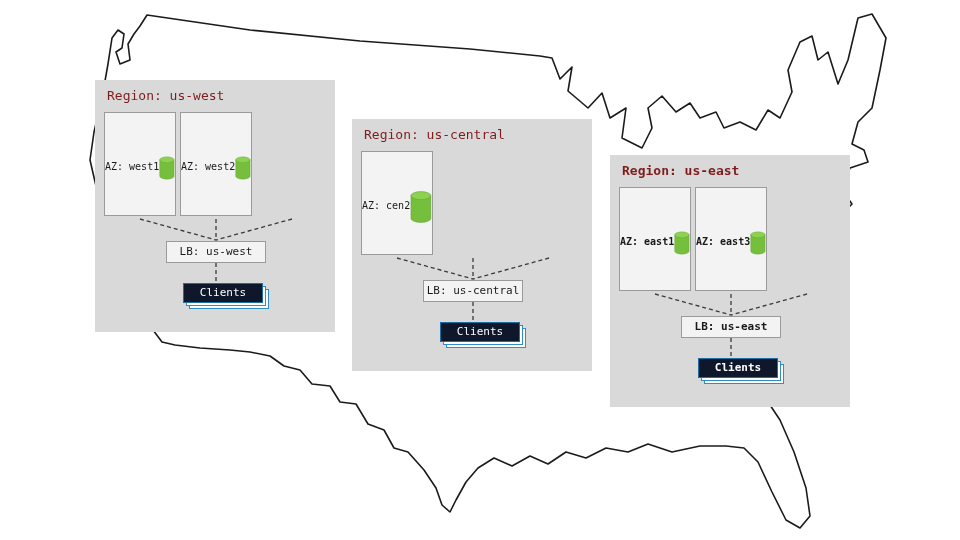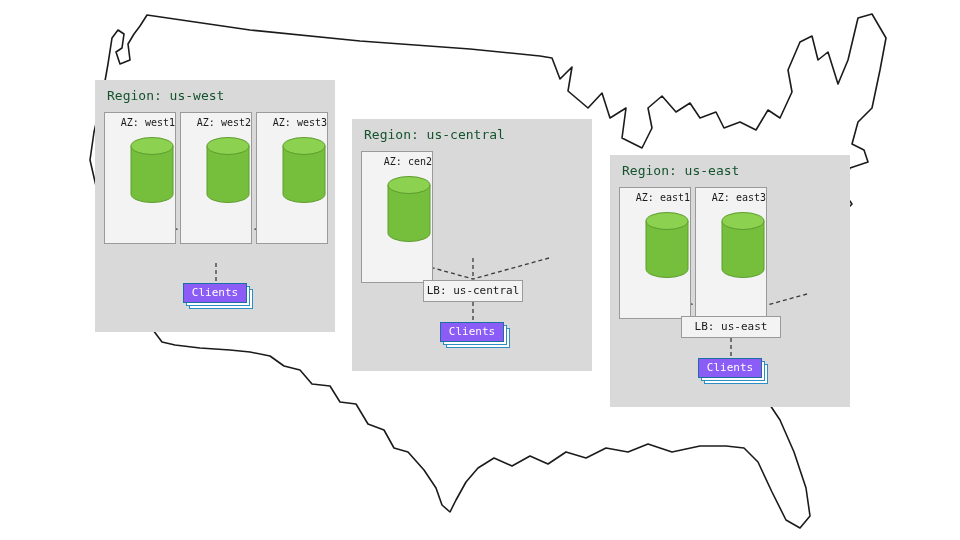--- a/index.html
+++ b/index.html
@@ -8,38 +8,38 @@
     background:#ffffff;
     font-family:"DejaVu Sans Mono","Liberation Mono",monospace;
   }
   .map-layer{position:absolute;left:0;top:0;z-index:0;}
   .region{
     position:absolute;width:240px;height:252px;
     background:#d9d9d9;z-index:1;
   }
   .region-title{
     position:absolute;left:12px;top:8px;
-    font-size:13px;color:#14532d;white-space:nowrap;
+    font-size:13px;color:#7f1d1d;white-space:nowrap;
   }
   .connectors{position:absolute;left:0;top:0;}
   .az-row{position:absolute;left:9px;top:32px;display:flex;gap:4px;}
   .az{
-    width:72px;height:132px;background:#f3f3f3;border:1px solid #9a9a9a;
-    display:flex;flex-direction:column;align-items:flex-end;box-sizing:border-box;
+    width:72px;height:104px;background:#f3f3f3;border:1px solid #9a9a9a;
+    display:flex;flex-direction:row;align-items:center;box-sizing:border-box;
   }
   .az-label{font-size:10px;color:#1a1a1a;margin-top:4px;white-space:nowrap;}
   .cyl{margin-top:7px;}
   .lb-box{
     position:absolute;left:71px;top:161px;width:100px;height:22px;
     background:#f3f3f3;border:1px solid #9a9a9a;box-sizing:border-box;
     font-size:11px;color:#1a1a1a;text-align:center;line-height:20px;white-space:nowrap;
   }
   .clients-box{
-    position:absolute;left:88px;top:203px;width:64px;height:20px;
-    background:#8b5cf6;border:1px solid #1b6fa5;box-sizing:border-box;
+    position:absolute;left:88px;top:203px;width:80px;height:20px;
+    background:#0f172a;border:1px solid #1b6fa5;box-sizing:border-box;
     color:#ffffff;font-size:11px;text-align:center;line-height:18px;
     box-shadow:3px 3px 0 -1px #ffffff,3px 3px 0 0 #2e8fc6,6px 6px 0 -1px #ffffff,6px 6px 0 0 #2e8fc6;
   }
 </style>
 </head>
 <body>
 
 <svg class="map-layer" width="960" height="540" viewBox="0 0 960 540">
   <path d="M147,15 L250,30 L360,41 L470,49 L540,56
     L552,58 L560,79 L572,67 L568,91 L588,108 L602,93 L610,118 L626,108 L622,138 L642,148 L652,128 L648,108 L662,96 L676,112 L690,103 L700,118 L716,112 L724,128 L740,122
@@ -70,28 +70,22 @@
         <ellipse cx="23" cy="11" rx="21" ry="8.5" fill="#8cd14f" stroke="#5d9c2e" stroke-width="1"></ellipse>
       </svg>
     </div>
     <div class="az">
       <div class="az-label">AZ: west2</div>
       <svg class="cyl" width="46" height="70" viewBox="0 0 46 70">
         <path d="M2,11 v48 a21,8.5 0 0 0 42,0 v-48 z" fill="#76bf3d" stroke="#5d9c2e" stroke-width="1"></path>
         <ellipse cx="23" cy="11" rx="21" ry="8.5" fill="#8cd14f" stroke="#5d9c2e" stroke-width="1"></ellipse>
       </svg>
     </div>
-    <div class="az">
-      <div class="az-label">AZ: west3</div>
-      <svg class="cyl" width="46" height="70" viewBox="0 0 46 70">
-        <path d="M2,11 v48 a21,8.5 0 0 0 42,0 v-48 z" fill="#76bf3d" stroke="#5d9c2e" stroke-width="1"></path>
-        <ellipse cx="23" cy="11" rx="21" ry="8.5" fill="#8cd14f" stroke="#5d9c2e" stroke-width="1"></ellipse>
-      </svg>
-    </div>
   </div>
+  <div class="lb-box">LB: us-west</div>
   <div class="clients-box">Clients</div>
 </div>
 
 <div class="region" style="left:352px;top:119px;">
   <svg class="connectors" width="240" height="252">
     <path d="M45,139 L121,160 M121,139 L121,160 M197,139 L121,160 M121,183 L121,202" fill="none" stroke="#3a3a3a" stroke-width="1.3" stroke-dasharray="4 3"></path>
   </svg>
   <div class="region-title">Region: us-central</div>
   <div class="az-row">
     <div class="az">
@@ -99,21 +93,21 @@
       <svg class="cyl" width="46" height="70" viewBox="0 0 46 70">
         <path d="M2,11 v48 a21,8.5 0 0 0 42,0 v-48 z" fill="#76bf3d" stroke="#5d9c2e" stroke-width="1"></path>
         <ellipse cx="23" cy="11" rx="21" ry="8.5" fill="#8cd14f" stroke="#5d9c2e" stroke-width="1"></ellipse>
       </svg>
     </div>
   </div>
   <div class="lb-box">LB: us-central</div>
   <div class="clients-box">Clients</div>
 </div>
 
-<div class="region" style="left:610px;top:155px;">
+<div class="region" style="left:610px;top:155px;font-weight:bold;">
   <svg class="connectors" width="240" height="252">
     <path d="M45,139 L121,160 M121,139 L121,160 M197,139 L121,160 M121,183 L121,202" fill="none" stroke="#3a3a3a" stroke-width="1.3" stroke-dasharray="4 3"></path>
   </svg>
   <div class="region-title">Region: us-east</div>
   <div class="az-row">
     <div class="az">
       <div class="az-label">AZ: east1</div>
       <svg class="cyl" width="46" height="70" viewBox="0 0 46 70">
         <path d="M2,11 v48 a21,8.5 0 0 0 42,0 v-48 z" fill="#76bf3d" stroke="#5d9c2e" stroke-width="1"></path>
         <ellipse cx="23" cy="11" rx="21" ry="8.5" fill="#8cd14f" stroke="#5d9c2e" stroke-width="1"></ellipse>

